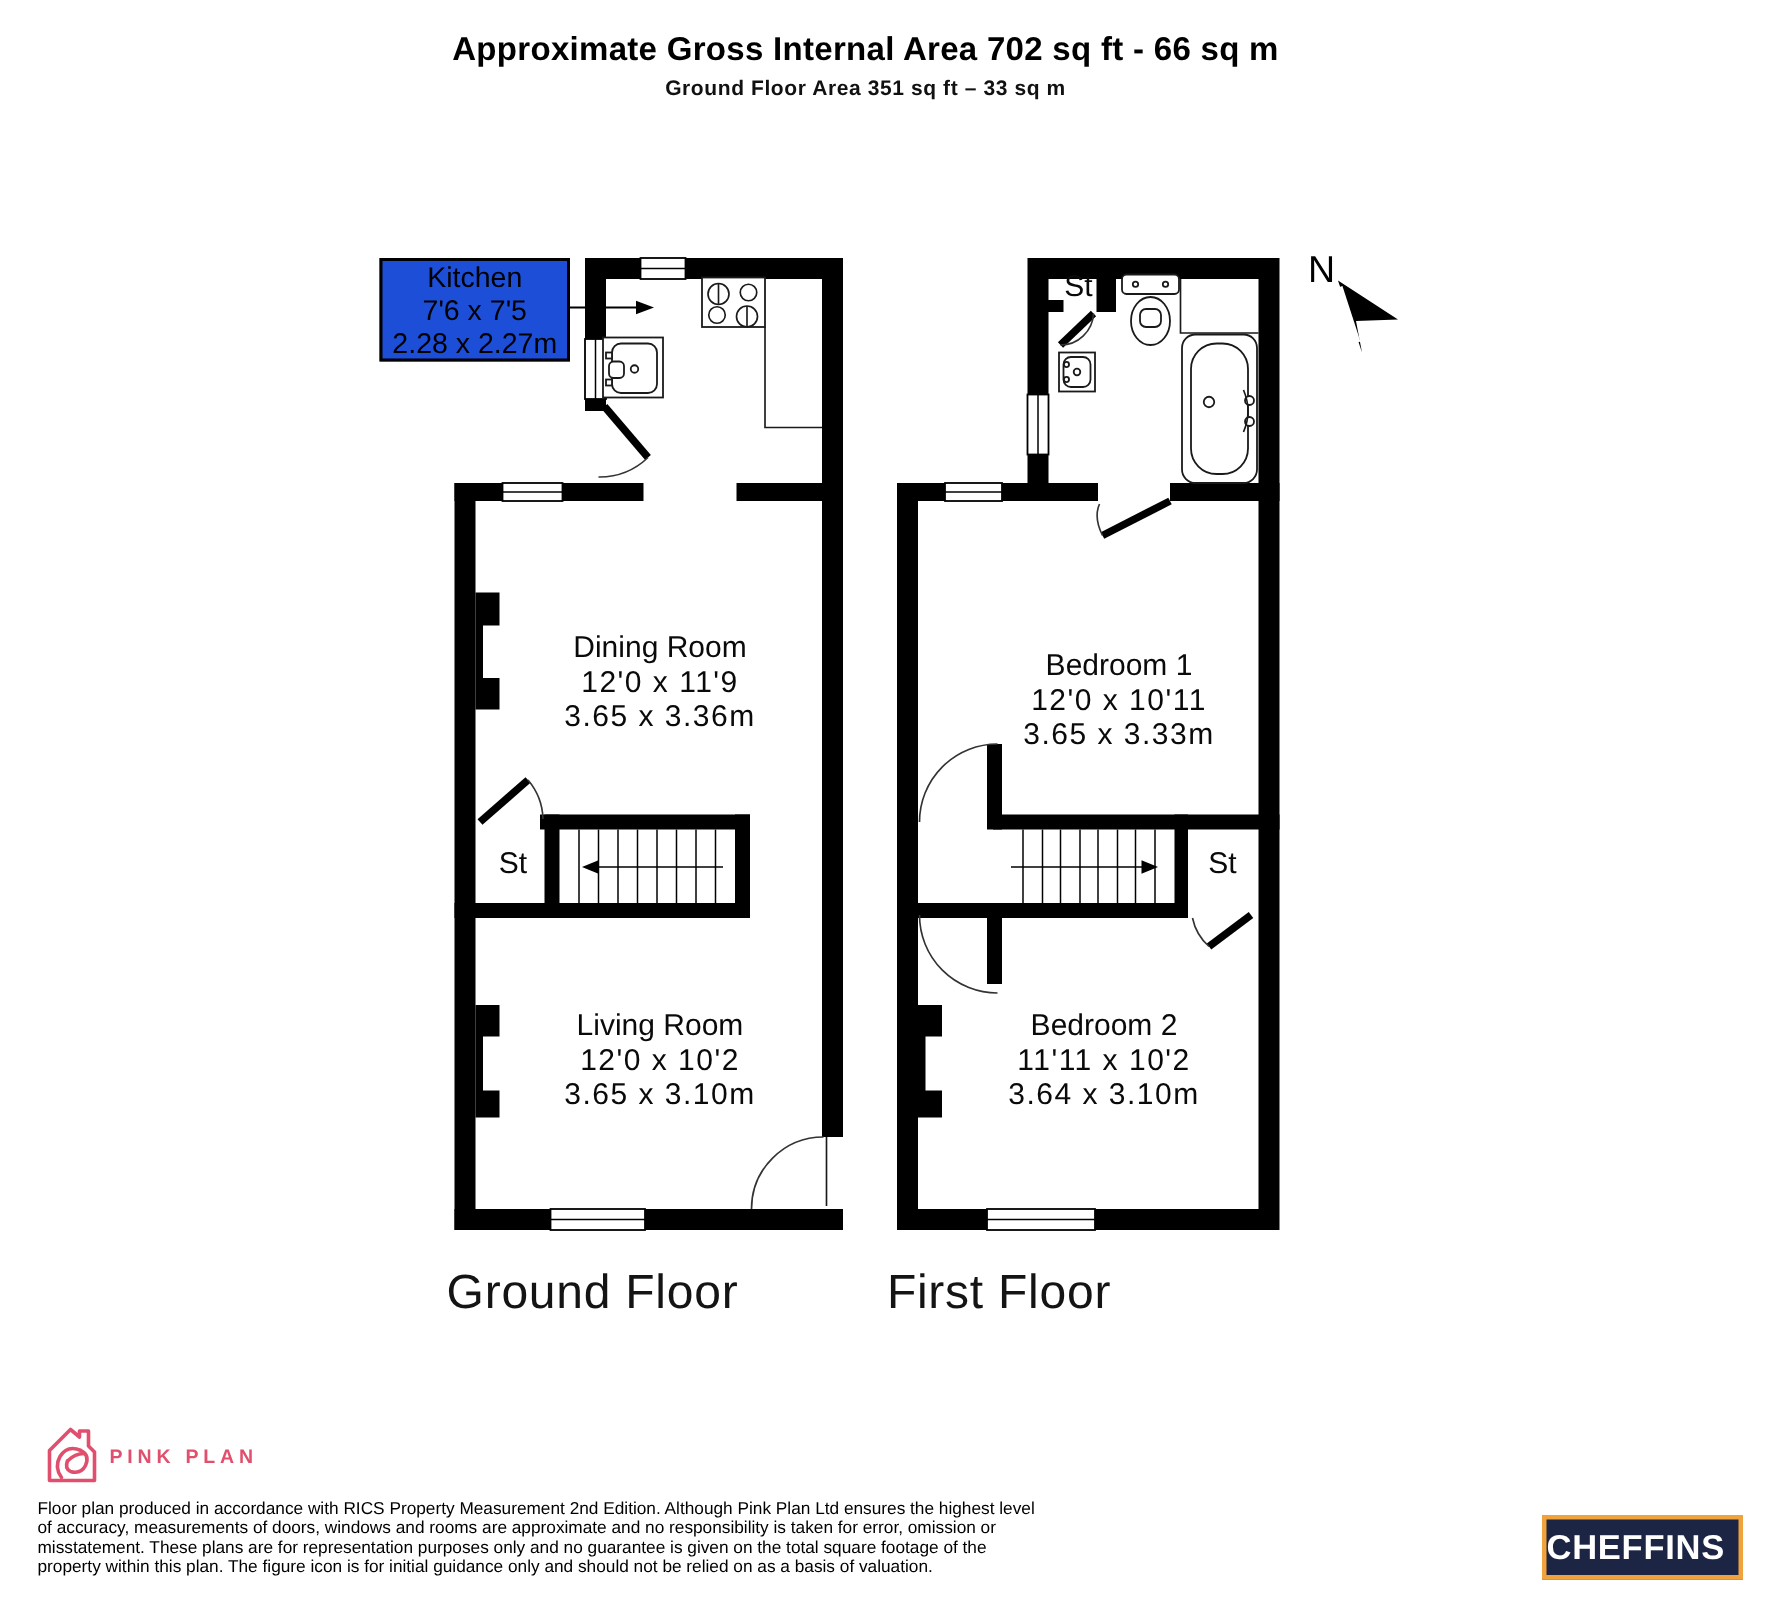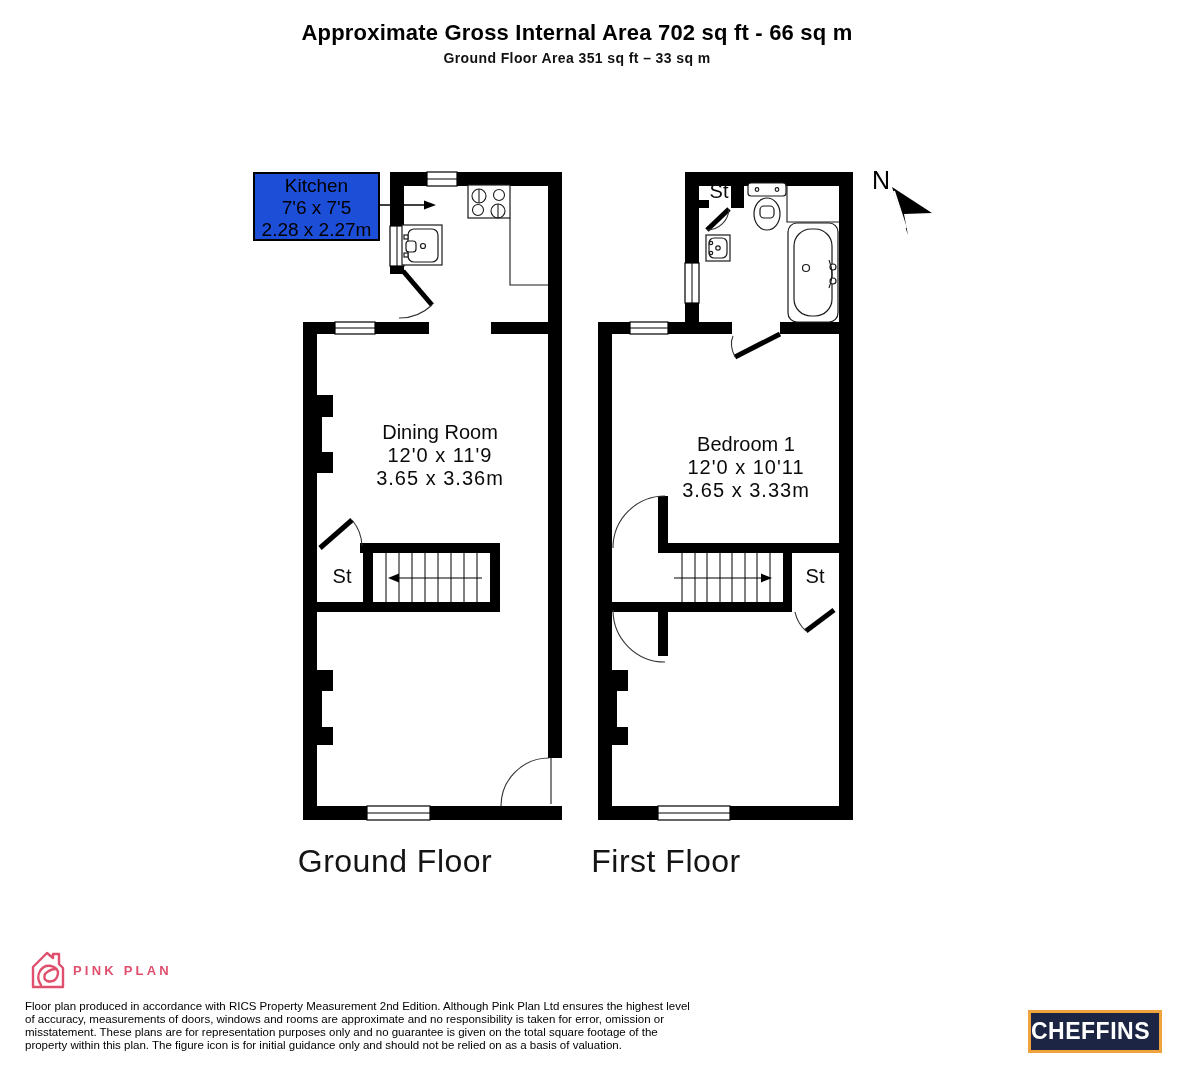--- a/index.html
+++ b/index.html
@@ -220,27 +220,37 @@
     <div class="dims">7'6 x 7'5</div>
     <div class="dims">2.28 x 2.27m</div>
   </div>
 
   <div class="abs ctr room-label" style="left:440px;top:421px;">
     <div>Dining Room</div>
     <div class="dims">12'0 x 11'9</div>
     <div class="dims">3.65 x 3.36m</div>
   </div>
 
+  <div class="abs ctr room-label" style="left:440px;top:673px;">
+    <div>Living Room</div>
+    <div class="dims">12'0 x 10'2</div>
+    <div class="dims">3.65 x 3.10m</div>
+  </div>
 
   <div class="abs ctr room-label" style="left:746px;top:405px;margin-top:28px;">
     <div>Bedroom 1</div>
     <div class="dims">12'0 x 10'11</div>
     <div class="dims">3.65 x 3.33m</div>
   </div>
 
+  <div class="abs ctr room-label" style="left:736px;top:673px;">
+    <div>Bedroom 2</div>
+    <div class="dims">11'11 x 10'2</div>
+    <div class="dims">3.64 x 3.10m</div>
+  </div>
 
   <div class="abs ctr st-label" style="left:342px;top:565px;">St</div>
   <div class="abs ctr st-label" style="left:719px;top:180px;">St</div>
   <div class="abs ctr st-label" style="left:815px;top:565px;">St</div>
 
   <div class="abs ctr floor-name" style="left:395px;top:843px;">Ground Floor</div>
   <div class="abs ctr floor-name" style="left:666px;top:843px;">First Floor</div>
 
   <div class="abs compass-n" style="left:872px;top:166px;">N</div>
 

